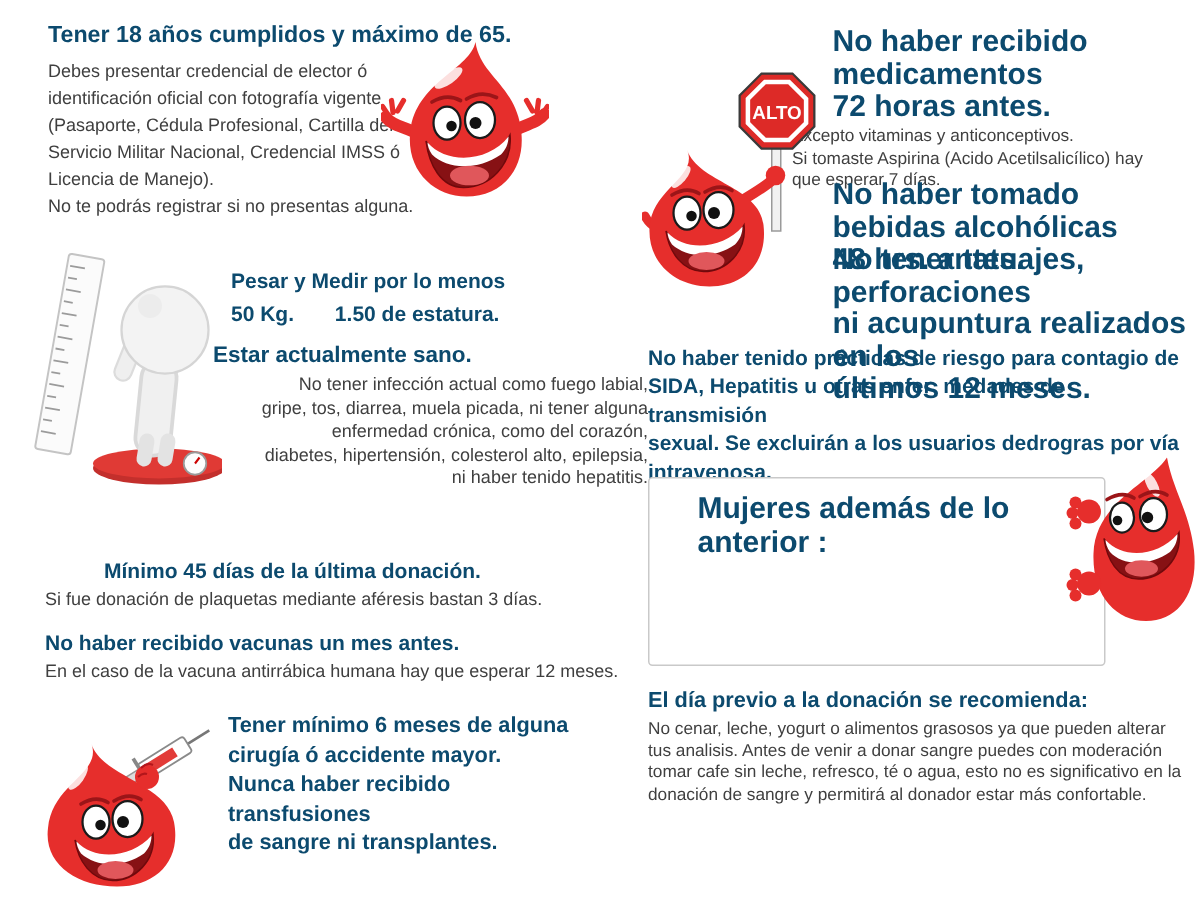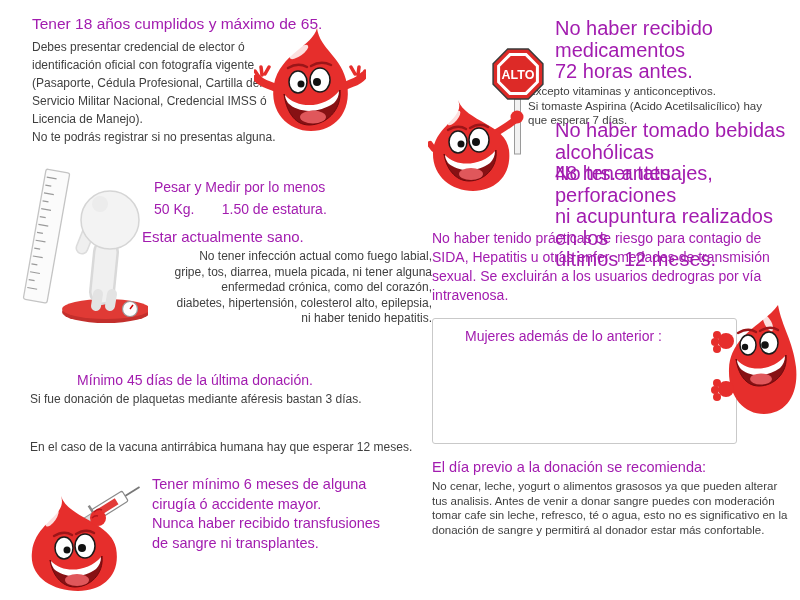--- a/index.html
+++ b/index.html
@@ -2,21 +2,21 @@
 <html><head>
 <meta charset="utf-8">
 <style>
   html,body{margin:0;padding:0;background:#fff;}
   #flyer{
     position:relative;width:800px;height:600px;overflow:hidden;background:#ffffff;
     font-family:"Liberation Sans","DejaVu Sans",sans-serif;
   }
   .abs{position:absolute;}
   .pre{white-space:pre-wrap;}
-  .h{color:#a21caf;}
+  .h{color:#0c4a6e;font-weight:bold;}
   .b{color:#3f3f3f;}
   .h15{font-size:15px;line-height:20px;}
   .h14{font-size:20px;line-height:21.5px;}
   .h14b{font-size:14px;line-height:19px;}
   .b12{font-size:12px;line-height:18px;}
   .b12t{font-size:12px;line-height:15.6px;}
   .b11{font-size:11.5px;line-height:14.6px;}
   .b11w{font-size:11.5px;line-height:15.2px;}
   .womenbox{
     background:#ffffff;border:1.5px solid #c9c9c9;border-radius:3px;
@@ -78,20 +78,21 @@
   <div class="abs h" style="left:142px;top:228px;width:240px;font-size:15px;">Estar actualmente sano.</div>
   <div class="abs b b12t pre" style="left:142px;top:249px;width:290px;text-align:right;">No tener infección actual como fuego labial,
 gripe, tos, diarrea, muela picada, ni tener alguna
 enfermedad crónica, como del corazón,
 diabetes, hipertensión, colesterol alto, epilepsia,
 ni haber tenido hepatitis.</div>
 
   <div class="abs h h14b" style="left:30px;top:371px;width:330px;text-align:center;">Mínimo 45 días de la última donación.</div>
   <div class="abs b b12" style="left:30px;top:390px;width:380px;">Si fue donación de plaquetas mediante aféresis bastan 3 días.</div>
 
+  <div class="abs h h14b" style="left:30px;top:419px;width:330px;">No haber recibido vacunas un mes antes.</div>
   <div class="abs b b12" style="left:30px;top:438px;width:400px;">En el caso de la vacuna antirrábica humana hay que esperar 12 meses.</div>
 
   <svg class="abs" style="left:24px;top:466px;" width="122" height="130" viewBox="0 0 122 130" aria-hidden="true">
     <g transform="rotate(-32 85 40)">
       <path d="M104,40 h17" stroke="#777" stroke-width="1.8"></path>
       <rect x="68" y="34" width="36" height="12" rx="2" fill="#ffffff" stroke="#8a8a8a" stroke-width="1.2"></rect>
       <rect x="70" y="36.5" width="24" height="7" fill="#e23b38"></rect>
       <path d="M68,29 v22" stroke="#888" stroke-width="2.5"></path>
       <rect x="56" y="37" width="12" height="6" fill="#dddddd" stroke="#999" stroke-width="1"></rect>
       <path d="M52,33 v14" stroke="#888" stroke-width="3"></path>
@@ -149,21 +150,21 @@
   <div class="abs h h14 pre" style="left:555px;top:163px;width:245px;">No tener tatuajes, perforaciones
 ni acupuntura realizados en los
 últimos 12 meses.</div>
 
   <div class="abs h pre" style="left:432px;top:229px;width:360px;font-size:14px;line-height:19px;">No haber tenido prácticas de riesgo para contagio de
 SIDA, Hepatitis u otras enfer  medades de transmisión
 sexual. Se excluirán a los usuarios dedrogras por vía
 intravenosa.</div>
 
   <div class="abs womenbox" style="left:432px;top:318px;width:303px;height:124px;"></div>
-  <div class="abs h" style="left:465px;top:328px;width:260px;font-size:14px;z-index:2;">Mujeres además de lo anterior :</div>
+  <div class="abs h" style="left:465px;top:328px;width:260px;font-size:20px;z-index:2;">Mujeres además de lo anterior :</div>
 
   <svg class="abs" style="left:702px;top:301px;z-index:3;" width="98" height="122" viewBox="0 0 98 122" aria-hidden="true">
     <path d="M76,4 C64,22 28,34 27,68 C26,96 42,113 62,113 C83,113 97,95 94,66 C91,40 80,26 76,4 Z" fill="#e62e2c"></path>
     <ellipse cx="66" cy="22" rx="9" ry="3.5" fill="#ffffff" opacity="0.85" transform="rotate(62 66 22)"></ellipse>
     <g>
       <circle cx="24" cy="40" r="8" fill="#e62e2c"></circle>
       <circle cx="15" cy="34" r="4" fill="#e62e2c"></circle>
       <circle cx="13" cy="41" r="4" fill="#e62e2c"></circle>
       <circle cx="15" cy="48" r="4" fill="#e62e2c"></circle>
     </g>

